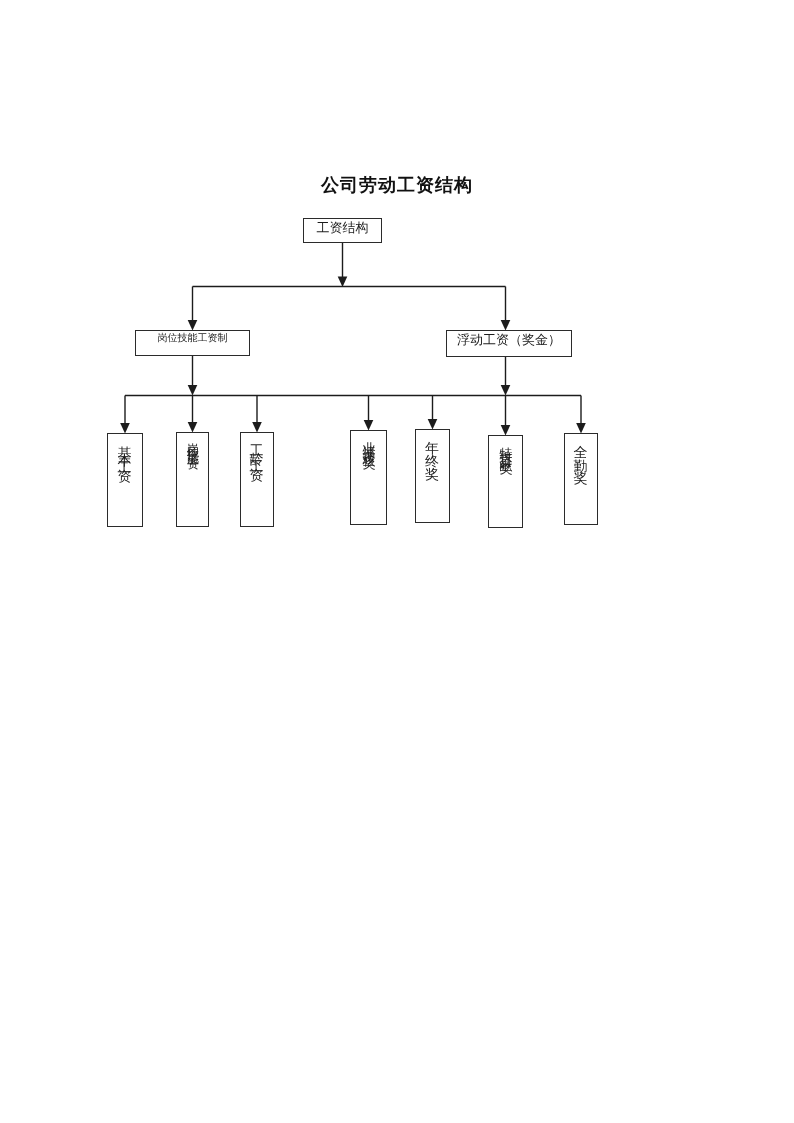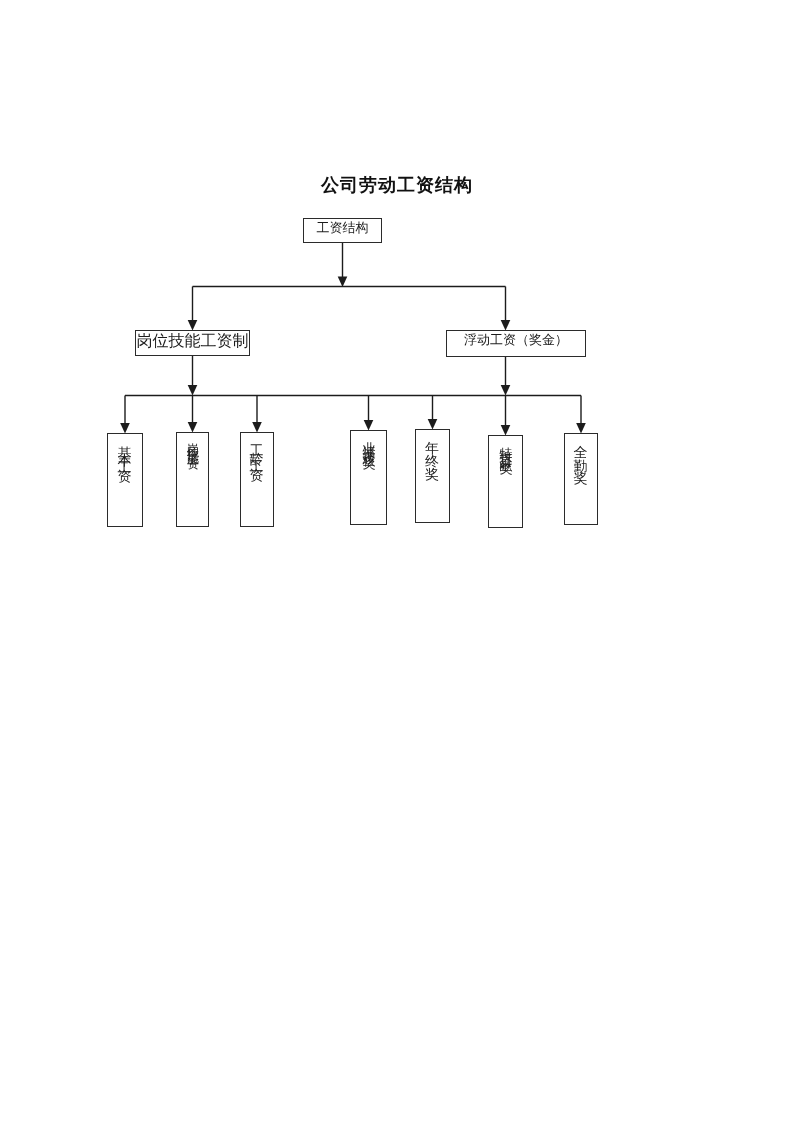--- a/index.html
+++ b/index.html
@@ -40,22 +40,22 @@
     box-sizing: border-box;
     border: 1.5px solid #2b2b2b;
     background: #ffffff;
     display: flex;
     align-items: flex-start;
     justify-content: center;
     color: #1c1c1c;
     white-space: nowrap;
   }
   .node-root   { left: 303px; top: 218px; width: 79px;  height: 25px; font-size: 13px; }
-  .node-l2a    { left: 135px; top: 330px; width: 115px; height: 26px; font-size: 16px; }
-  .node-l2b    { left: 446px; top: 330px; width: 140px; height: 27px; font-size: 13px; }
+  .node-l2a    { left: 135px; top: 330px; width: 115px; height: 26px; font-size: 10px; }
+  .node-l2b    { left: 446px; top: 330px; width: 126px; height: 27px; font-size: 13px; }
   .leaf span {
     writing-mode: vertical-lr;
     text-orientation: upright;
     white-space: nowrap;
   }
   .leaf-1 { left: 107px; top: 433px; width: 36px; height: 94px; font-size: 14px; }
   .leaf-2 { left: 176px; top: 432px; width: 33px; height: 95px; font-size: 12px; }
   .leaf-3 { left: 240px; top: 432px; width: 34px; height: 95px; font-size: 14px; }
   .leaf-4 { left: 350px; top: 430px; width: 37px; height: 95px; font-size: 13px; }
   .leaf-5 { left: 415px; top: 429px; width: 35px; height: 94px; font-size: 14px; }

